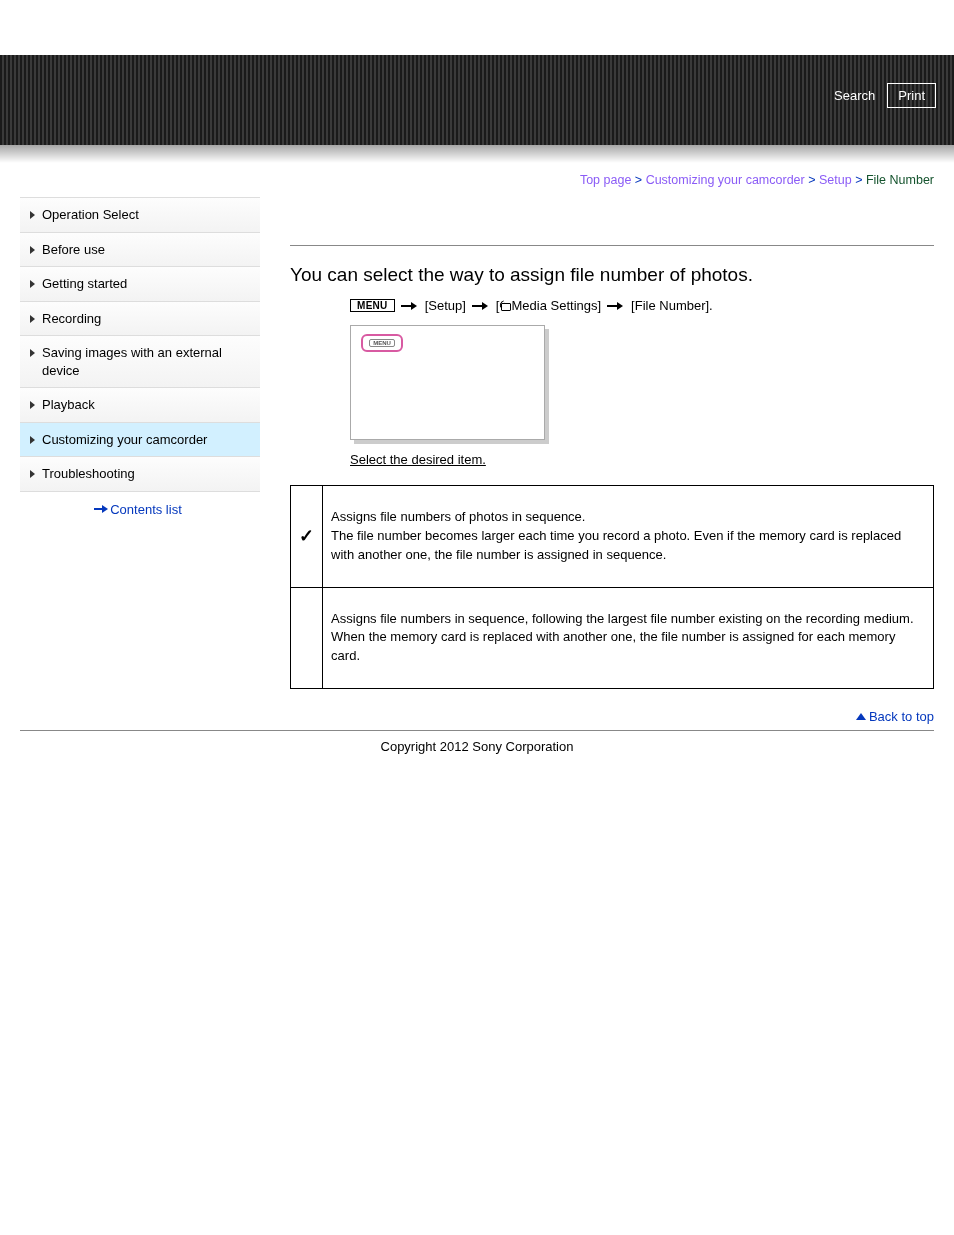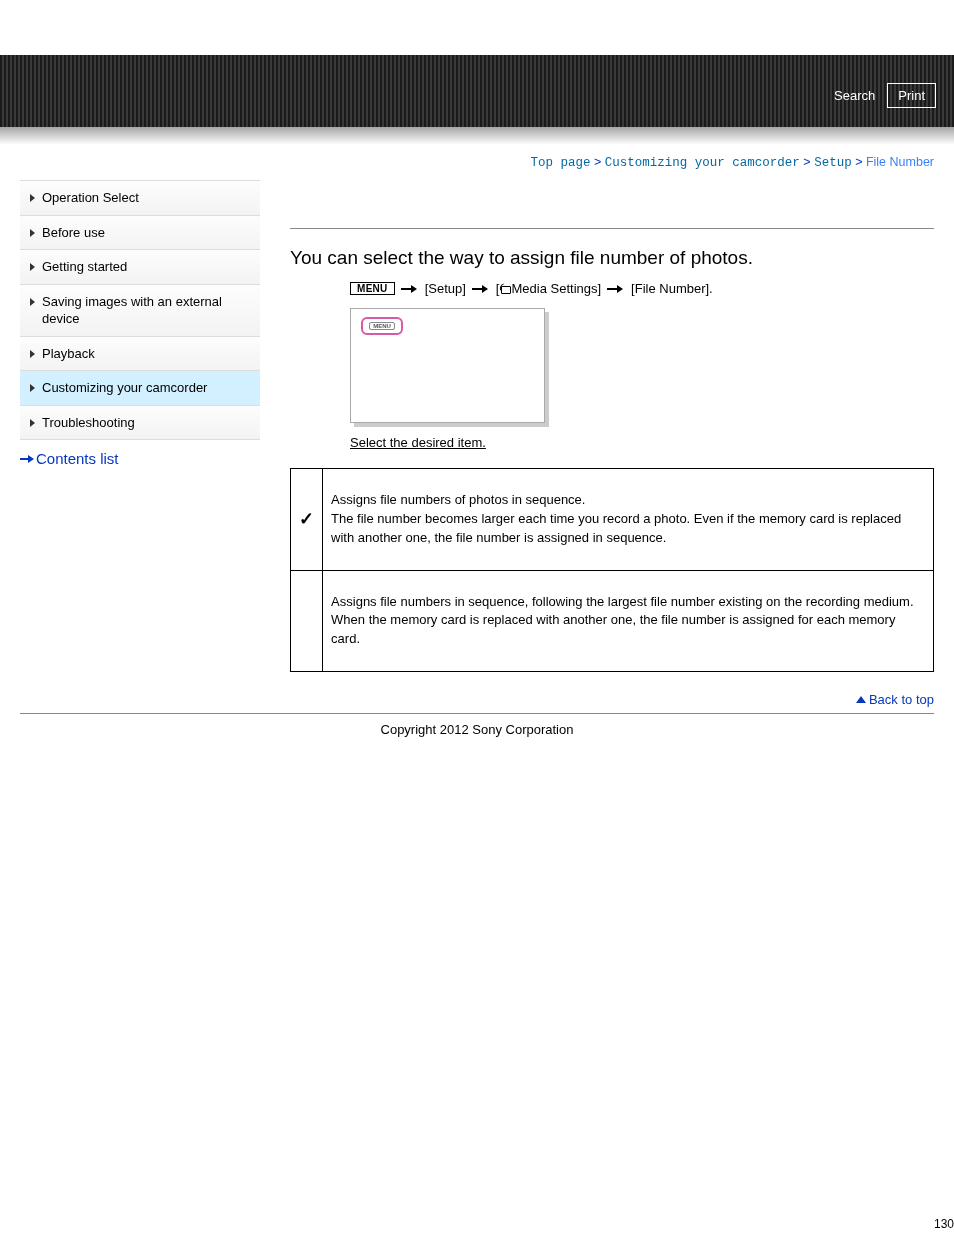--- a/index.html
+++ b/index.html
@@ -5,63 +5,63 @@
   * { box-sizing: border-box; margin: 0; padding: 0; }
   body {
     font-family: Arial, Helvetica, sans-serif;
     font-size: 13px;
     color: #000;
     background: #fff;
     width: 954px;
     margin: 0 auto;
   }
   .header-bar {
-    height: 72px;
+    height: 90px;
     background: repeating-linear-gradient(90deg,#1a1a1a 0 2px,#3a3a3a 2px 4px);
     position: relative;
     margin-top: 55px;
   }
   .header-fade {
     position:absolute; left:0; right:0; bottom:-18px; height:18px;
     background: linear-gradient(to bottom, rgba(0,0,0,0.35), rgba(0,0,0,0));
   }
   .header-buttons {
     position: absolute; right: 18px; top: 28px; display: flex; gap: 10px;
   }
   .hbtn {
     border: 1px solid #fff; color: #fff; background: transparent;
     padding: 4px 10px; font-size: 13px; cursor: pointer;
   }
   .hbtn.nobord { border: none; padding-right:2px;}
   .breadcrumb {
     text-align: right; font-size: 12.5px; color: #0538bd;
     padding: 28px 20px 10px 0;
   }
-  .breadcrumb a { color: #0369a1; text-decoration: none; font-family: Liberation Mono, monospace; }
+  .breadcrumb a { color: #8b5cf6; text-decoration: none; }
   .breadcrumb .sep { color: #0538bd; }
-  .breadcrumb .current { color: #3b82f6; }
+  .breadcrumb .current { color: #14532d; }
   .main-wrap { display:flex; padding: 0 20px 0 20px; }
   .sidebar {
     width: 240px; flex: 0 0 240px; margin-right: 30px;
   }
   .sidebar ul { list-style: none; border-top: 1px solid #ddd; }
   .sidebar li {
     border-bottom: 1px solid #ddd; padding: 8px 8px 8px 22px;
     font-size: 13px; position: relative; line-height:1.35;
     background: linear-gradient(to bottom,#fdfdfd,#f3f3f3);
     cursor:pointer;
   }
   .sidebar li.active { background: #d2f0ff; }
   .sidebar li::before {
     content:""; position:absolute; left:10px; top:13px;
     border-top:4px solid transparent; border-bottom:4px solid transparent;
     border-left:5px solid #333;
   }
   .contents-link {
-    text-align:left; padding:10px 4px 0 0; font-size:15px;
+    text-align:center; padding:10px 4px 0 0; font-size:13px;
   }
   .contents-link a { color:#0538bd; text-decoration:none;}
   .contents-link .arrow-icon {
     display:inline-block; width:14px; height:8px; position:relative; top:-1px; margin-right:2px;
   }
   .contents-link .arrow-icon::before{
     content:""; position:absolute; left:0; top:3px; width:10px; height:2px; background:#0538bd;
   }
   .contents-link .arrow-icon::after{
     content:""; position:absolute; left:8px; top:0;
@@ -132,20 +132,21 @@
   <span class="sep"> &gt; </span>
   <span class="current">File Number</span>
 </div>
 
 <div class="main-wrap">
   <nav class="sidebar">
     <ul>
       <li>Operation Select</li>
       <li>Before use</li>
       <li>Getting started</li>
+      <li>Recording</li>
       <li>Saving images with an external device</li>
       <li>Playback</li>
       <li class="active">Customizing your camcorder</li>
       <li>Troubleshooting</li>
     </ul>
     <div class="contents-link">
       <span class="arrow-icon"></span><a href="#">Contents list</a>
     </div>
   </nav>
 

